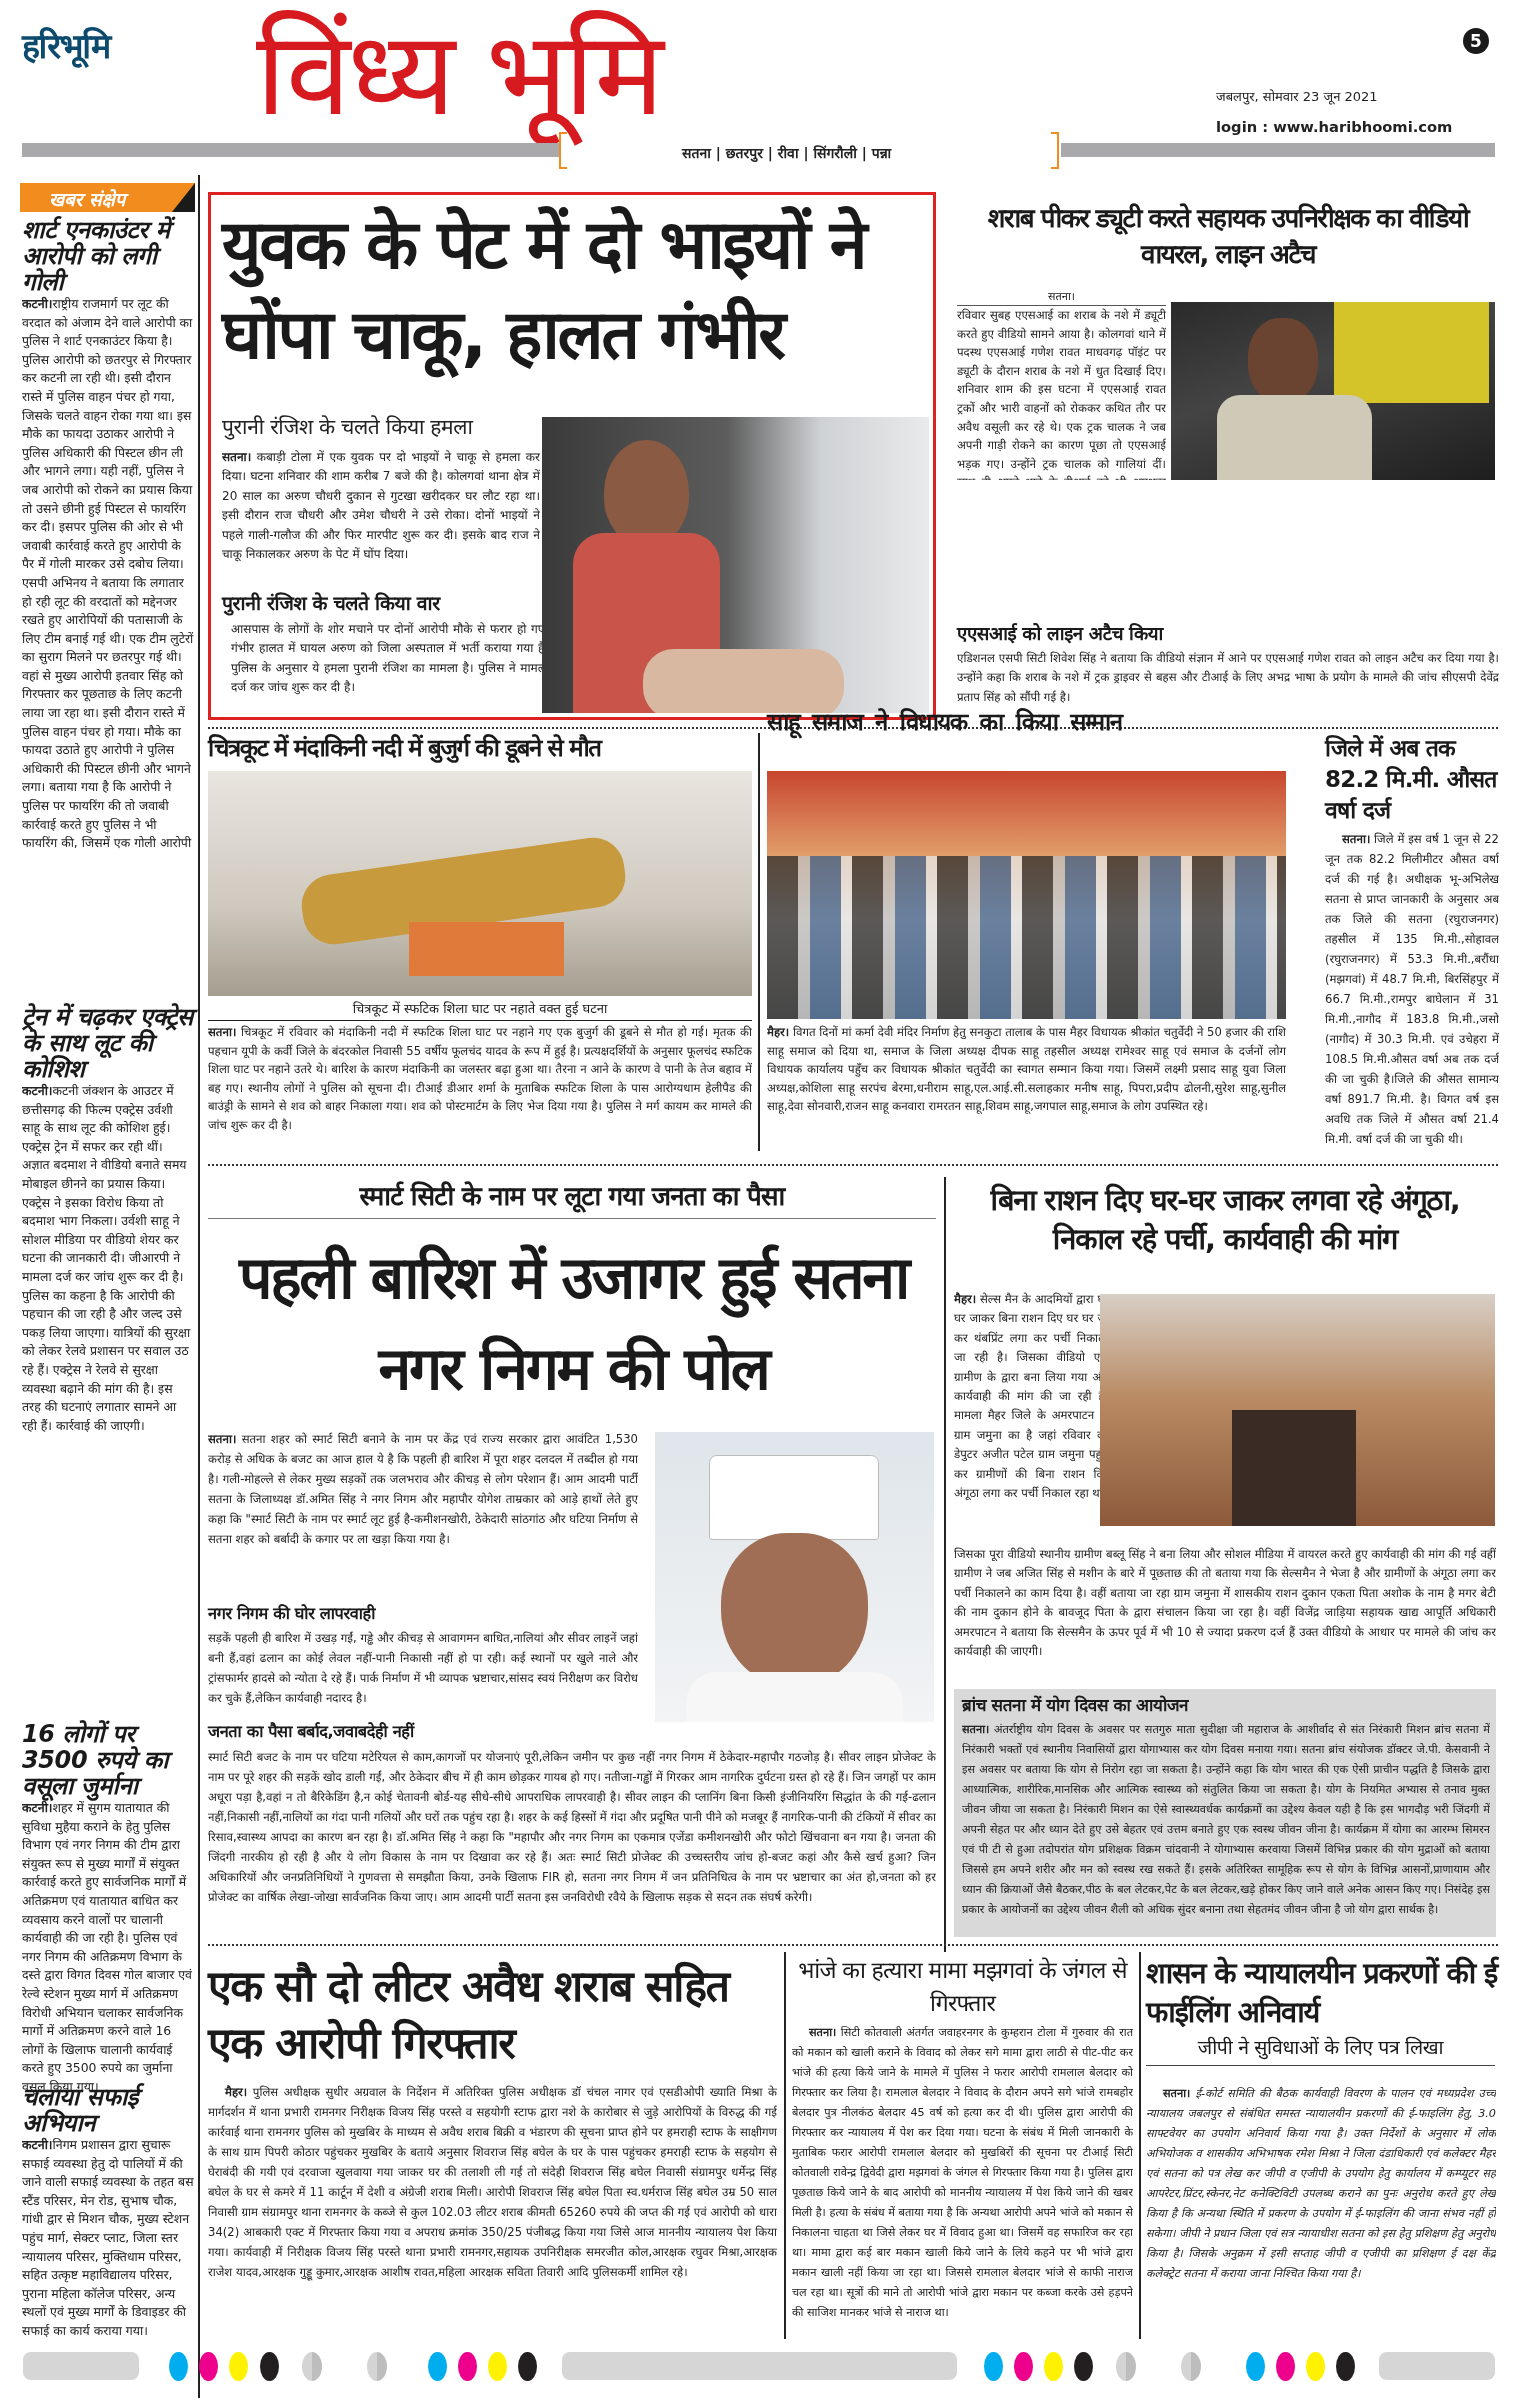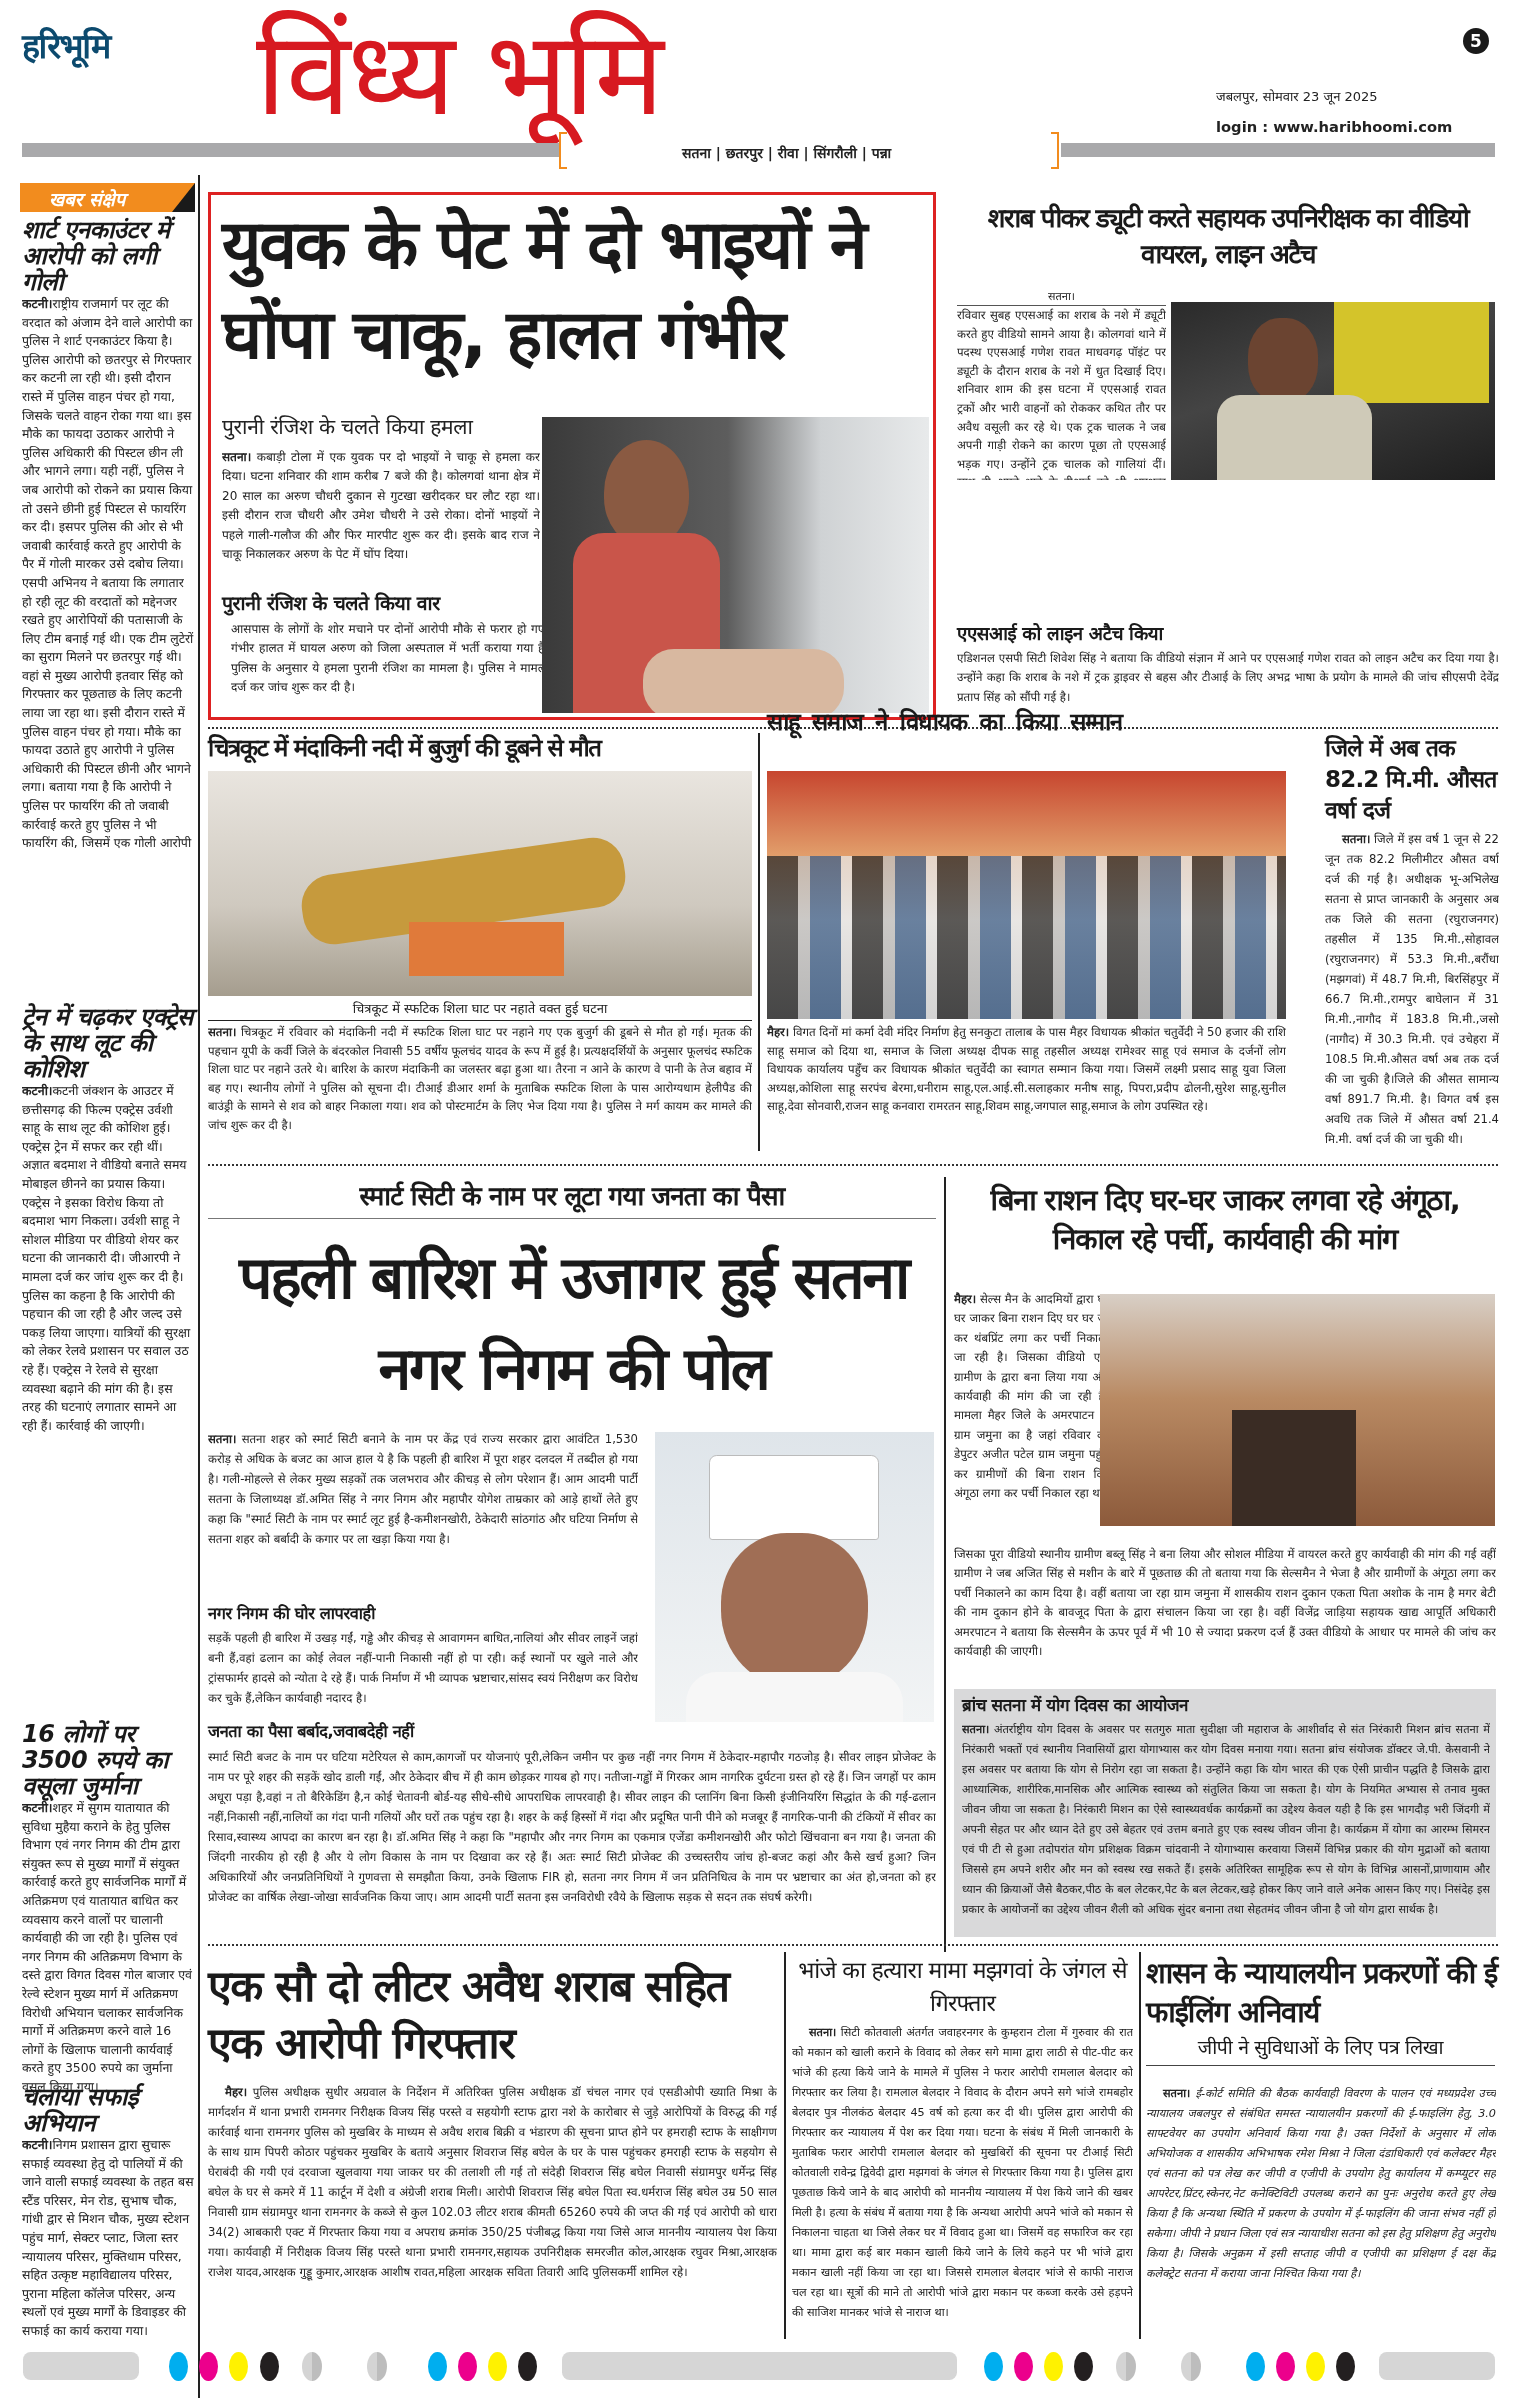--- a/index.html
+++ b/index.html
@@ -37,21 +37,21 @@
   .sub-head { font-size: 19.4px; font-weight: bold; letter-spacing: -0.4px; }
 
   .photo-dark { background: linear-gradient(160deg, #2a2a2a 0%, #444 40%, #1e1e1e 100%); }
 </style>
 </head>
 <body>
 
 <div class="abs" id="brand">हरिभूमि</div>
 <div class="abs" id="paper-title">विंध्य भूमि</div>
 <div class="abs" id="page-num">5</div>
-<div class="abs" id="dateline">जबलपुर, सोमवार 23 जून 2025</div>
+<div class="abs" id="dateline">जबलपुर, सोमवार 23 जून 2021</div>
 <div class="abs" id="login">login : www.haribhoomi.com</div>
 <div class="gray-band" style="left:22px;width:538px;"></div>
 <div class="gray-band" style="left:1061px;width:434px;"></div>
 <div class="bracket" id="bracket-l"></div>
 <div class="bracket" id="bracket-r"></div>
 <div class="abs" id="regions">सतना | छतरपुर | रीवा | सिंगरौली | पन्ना</div>
 
 <div class="abs" id="brief-tag">
   <span>खबर संक्षेप</span>
     <i></i>

